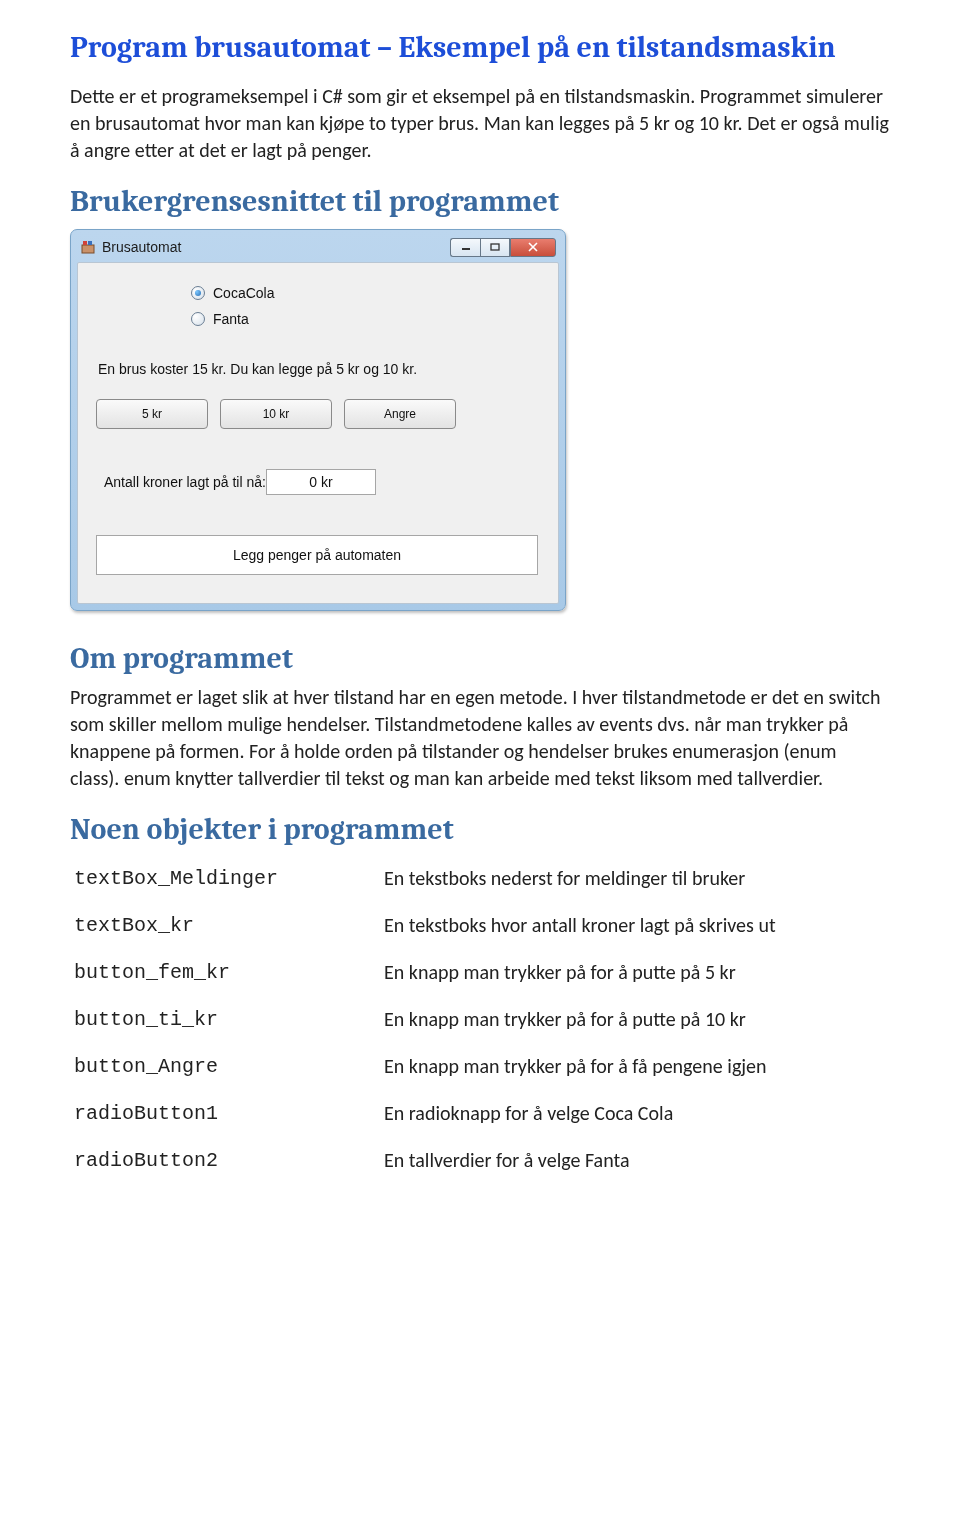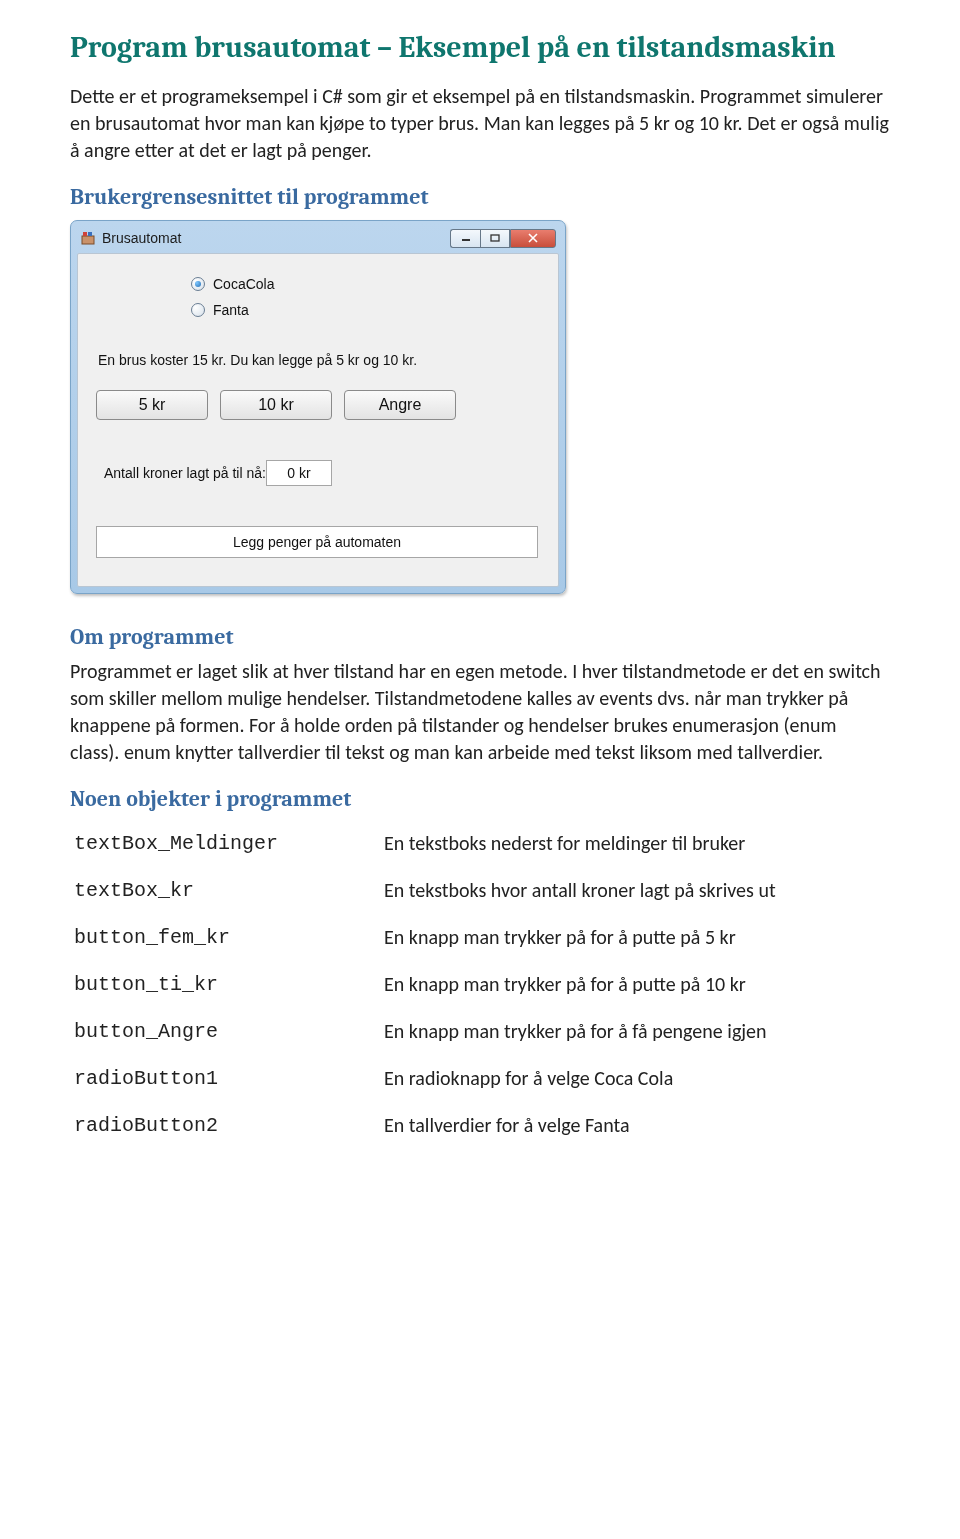--- a/index.html
+++ b/index.html
@@ -6,34 +6,34 @@
     body {
       width: 960px;
       background: #ffffff;
       font-family: Calibri, Arial, sans-serif;
       color: #222;
       padding: 30px 70px 30px 70px;
     }
     h1 {
       font-family: Cambria, Georgia, serif;
       font-weight: bold;
-      color: #0f766e;
+      color: #1d4ed8;
       font-size: 30px;
       margin-bottom: 18px;
     }
     .body-text {
       font-size: 20px;
       line-height: 1.35;
       margin-bottom: 20px;
     }
     h2 {
       font-family: Cambria, Georgia, serif;
       font-weight: bold;
       color: #3a6aa0;
-      font-size: 22px;
+      font-size: 30px;
       margin-top: 18px;
       margin-bottom: 8px;
     }
     
     .win-window {
       width: 496px;
       background: linear-gradient(#bcd6ee, #a8c9e7);
       border: 1px solid #7aa4c8;
       border-radius: 7px;
       padding: 6px;
@@ -97,30 +97,30 @@
       background: radial-gradient(circle at 30% 30%, #7cc7ff, #2a6fb3);
     }
     .price-line { margin: 34px 0 22px 2px; }
     .btn-row { display: flex; gap: 12px; margin-bottom: 40px; }
     .wbtn {
       width: 112px; height: 30px;
       border: 1px solid #8a8a8a;
       border-radius: 4px;
       background: linear-gradient(#fafafa,#e3e3e3);
       display: inline-flex; align-items: center; justify-content: center;
-      font-size: 16px;
+      font-size: 12px;
     }
     .kr-row { display: flex; align-items: center; margin-bottom: 40px; margin-left: 8px;}
     .kr-box {
-      width: 66px; height: 26px; border: 1px solid #a6a6a6;
+      width: 110px; height: 26px; border: 1px solid #a6a6a6;
       background: #fff; display: inline-flex; align-items: center; justify-content: center;
       font-size: 14px;
     }
     .msg-box {
-      width: 100%; height: 32px;
+      width: 100%; height: 40px;
       border: 1px solid #a6a6a6; background: #fff;
       display: flex; align-items: center; justify-content: center;
       font-size: 14px;
     }
     
     table.obj {
       border-collapse: collapse;
       width: 100%;
       margin-top: 8px;
     }

